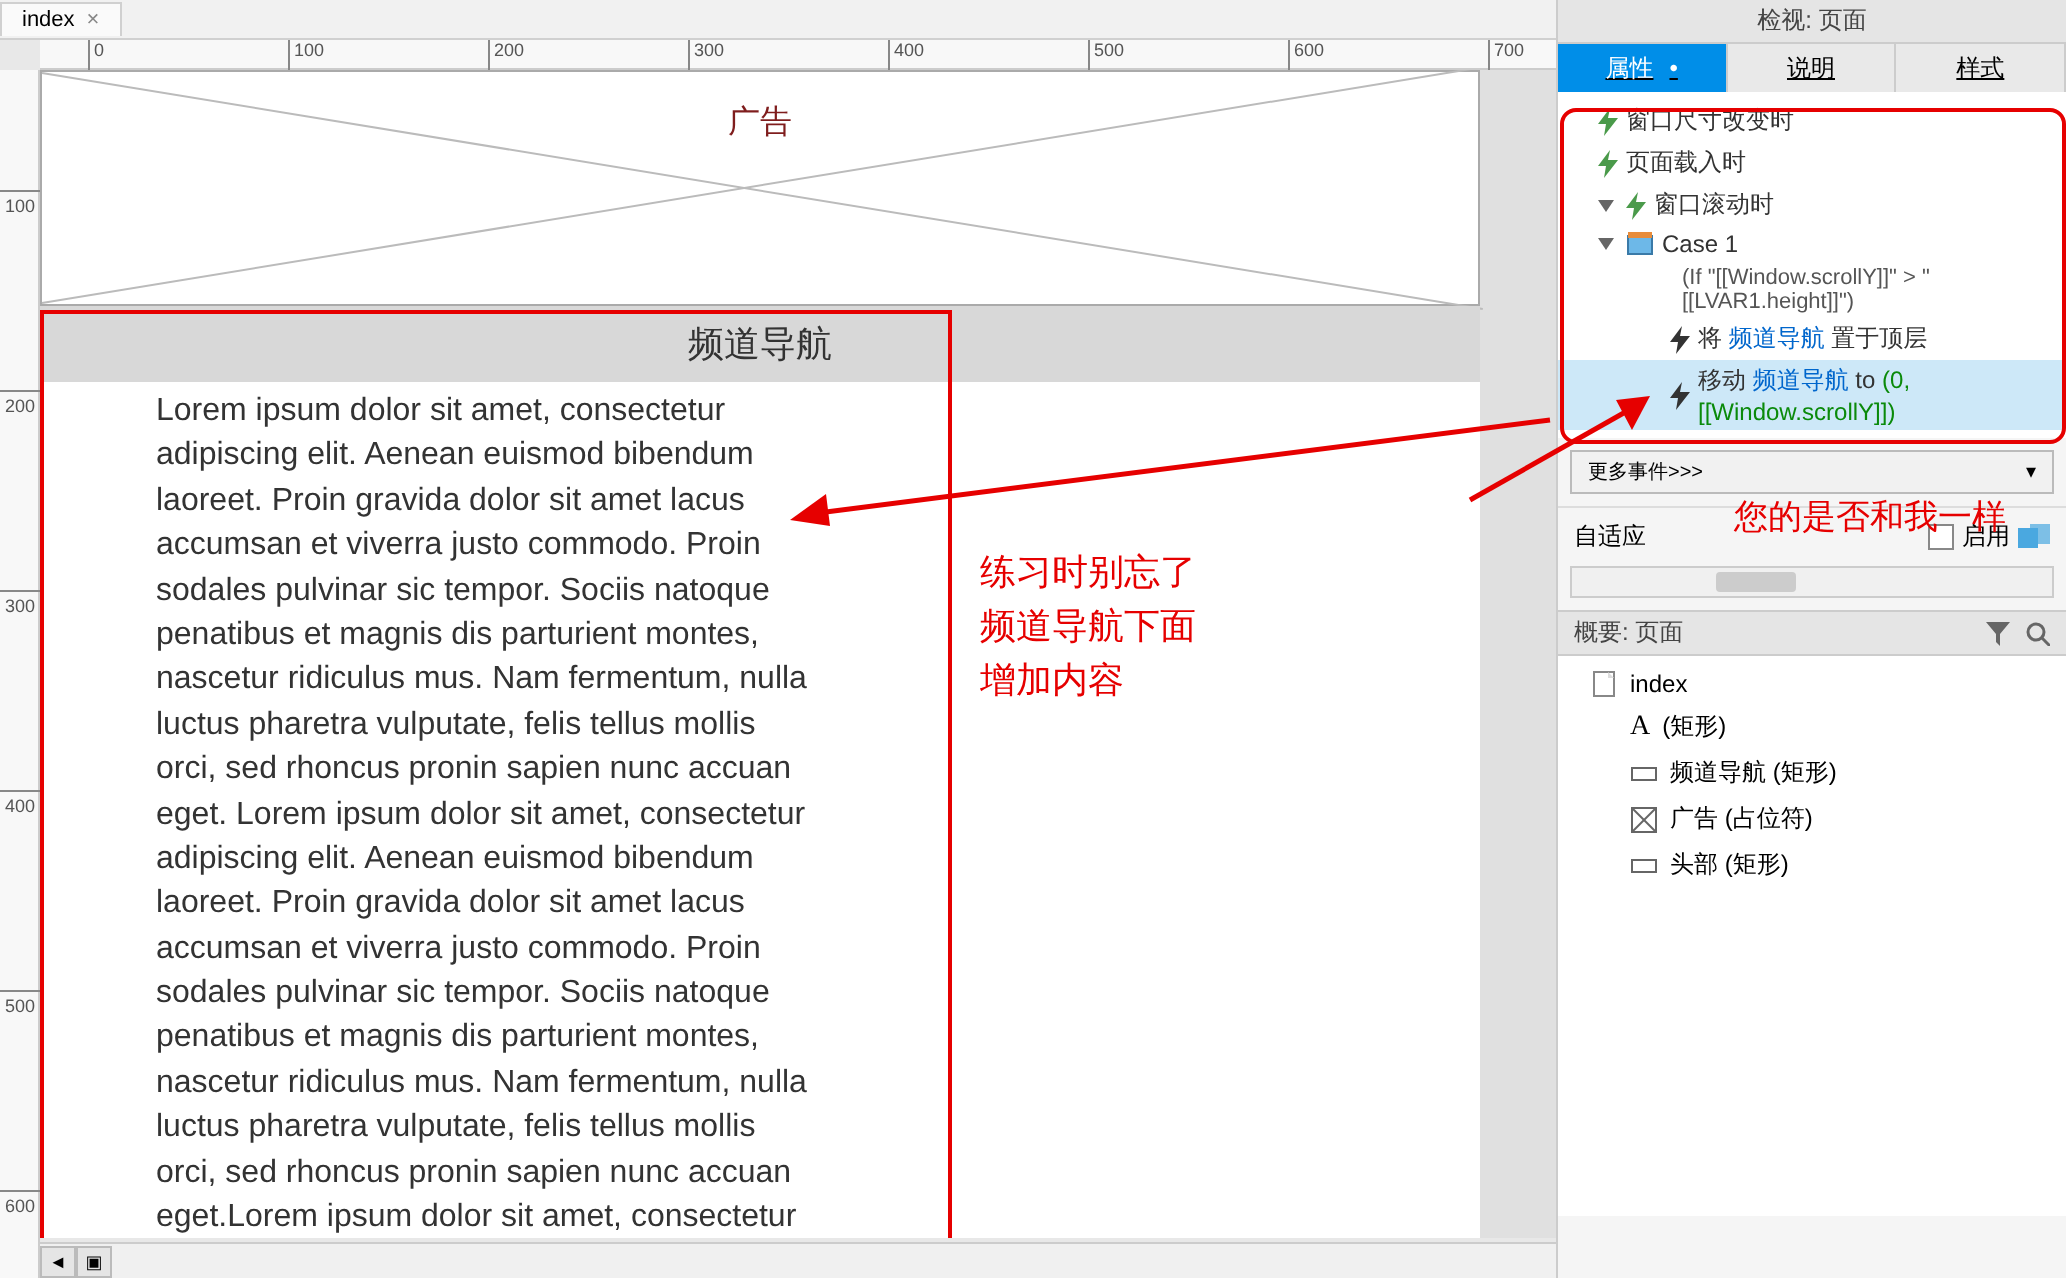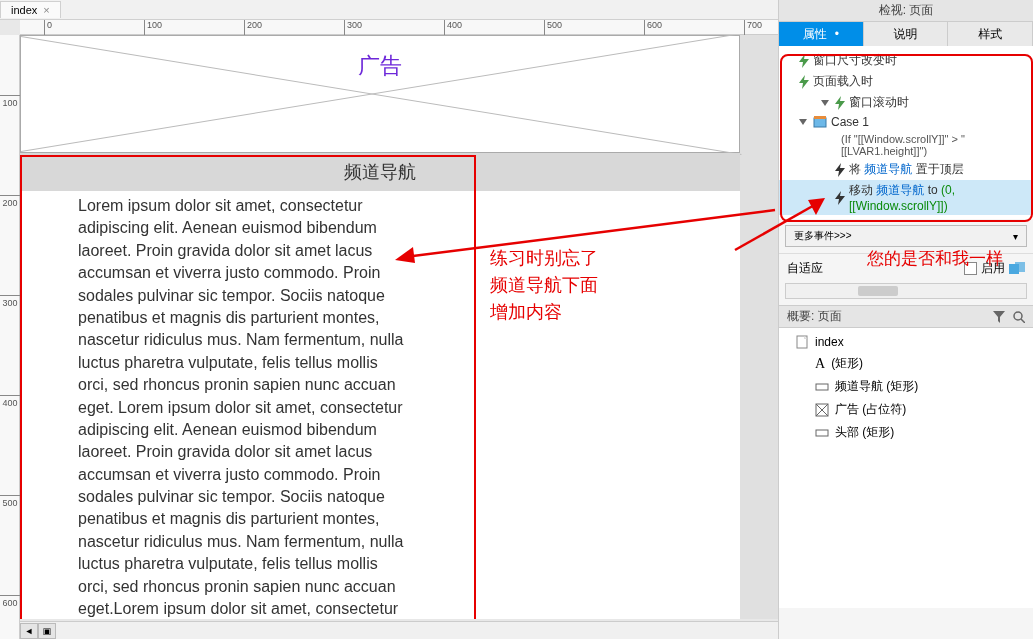--- a/index.html
+++ b/index.html
@@ -14,40 +14,40 @@
     .ruler-h-mark { position: absolute; top: 0; font-size: 9px; color: #555; border-left: 1px solid #888; padding-left: 2px; height: 15px; }
     .ruler-v { position: absolute; top: 35px; left: 0; width: 20px; bottom: 0; background: #f8f8f8; border-right: 1px solid #ccc; }
     .ruler-v-mark { position: absolute; left: 0; font-size: 9px; color: #555; border-top: 1px solid #888; padding-top: 2px; width: 20px; text-align: center; writing-mode: horizontal-tb; }
     
     .workspace { position: absolute; top: 35px; left: 20px; right: 0; bottom: 20px; background: #e0e0e0; overflow: hidden; }
     .page { position: absolute; top: 0; left: 0; width: 720px; background: #fff; min-height: 100%; }
     .ad-placeholder { position: absolute; top: 0; left: 0; width: 720px; height: 118px; border: 1px solid #aaa; }
     .ad-placeholder::before, .ad-placeholder::after { content: ''; position: absolute; background: #bbb; height: 1px; width: 100%; transform-origin: left center; }
     .ad-placeholder::before { top: 0; left: 0; transform: rotate(9.3deg); width: 730px; }
     .ad-placeholder::after { bottom: 0; left: 0; transform: rotate(-9.3deg); width: 730px; }
-    .ad-label { position: absolute; top: 15px; left: 50%; transform: translateX(-50%); font-size: 22px; color: #6d28d9; background: #fff; padding: 0 5px; z-index: 2; }
+    .ad-label { position: absolute; top: 15px; left: 50%; transform: translateX(-50%); font-size: 16px; color: #7f1d1d; background: #fff; padding: 0 5px; z-index: 2; }
     
     .channel-nav { position: absolute; top: 118px; left: 0; width: 720px; height: 38px; background: #d8d8d8; display: flex; align-items: center; justify-content: center; font-size: 18px; color: #333; }
     
     .lorem-block { position: absolute; top: 160px; left: 58px; width: 334px; font-size: 16px; color: #333; line-height: 1.4; }
     
     .red-box-canvas { position: absolute; top: 120px; left: 0px; width: 456px; height: 480px; border: 2px solid #e60000; pointer-events: none; z-index: 5; }
     
     .annotation-1 { position: absolute; top: 245px; left: 490px; color: #e60000; font-size: 18px; line-height: 1.5; z-index: 6; }
     .arrow-1 { position: absolute; top: 145px; left: 395px; width: 390px; height: 120px; z-index: 6; pointer-events: none; }
     
     .right-panel { position: absolute; right: 0; top: 0; width: 255px; height: 639px; background: #f5f5f5; border-left: 1px solid #ccc; }
     .panel-header { height: 22px; background: #e5e5e5; border-bottom: 1px solid #ccc; display: flex; align-items: center; justify-content: center; font-size: 12px; color: #444; }
-    .tabs-row { display: flex; height: 24px; background: #bef264; }
+    .tabs-row { display: flex; height: 24px; background: #bef264; text-decoration: underline; }
     .sub-tab { flex: 1; display: flex; align-items: center; justify-content: center; font-size: 12px; border-right: 1px solid #ccc; background: #e9e9e9; cursor: pointer; }
     .sub-tab.active { background: #008ee8; color: #fff; }
     
     .events-tree { padding: 4px 0; background: #fff; font-size: 12px; }
     .tree-item { padding: 2px 4px 2px 20px; display: flex; align-items: center; gap: 4px; color: #333; }
-    .tree-item.level-2 { padding-left: 42px; }
+    .tree-item.level-2 { padding-left: 20px; }
     .tree-item.level-3 { }
     .tree-item.level-4 { padding-left: 62px; }
     .tree-item.level-5 { padding-left: 56px; }
     .tree-item.highlighted { background: #cde8f8; }
     .tree-arrow-expand { display: inline-block; width: 0; height: 0; border-left: 4px solid transparent; border-right: 4px solid transparent; border-top: 6px solid #666; margin-right: 2px; }
     .green-expr { color: #0a8a0a; }
     
     .icon-box { display: inline-block; width: 14px; height: 14px; flex-shrink: 0; }
     .icon-lightning { width: 10px; height: 14px; flex-shrink: 0; }
     
@@ -117,21 +117,21 @@
       <div class="lorem-block">Lorem ipsum dolor sit amet, consectetur adipiscing elit. Aenean euismod bibendum laoreet. Proin gravida dolor sit amet lacus accumsan et viverra justo commodo. Proin sodales pulvinar sic tempor. Sociis natoque penatibus et magnis dis parturient montes, nascetur ridiculus mus. Nam fermentum, nulla luctus pharetra vulputate, felis tellus mollis orci, sed rhoncus pronin sapien nunc accuan eget. Lorem ipsum dolor sit amet, consectetur adipiscing elit. Aenean euismod bibendum laoreet. Proin gravida dolor sit amet lacus accumsan et viverra justo commodo. Proin sodales pulvinar sic tempor. Sociis natoque penatibus et magnis dis parturient montes, nascetur ridiculus mus. Nam fermentum, nulla luctus pharetra vulputate, felis tellus mollis orci, sed rhoncus pronin sapien nunc accuan eget.Lorem ipsum dolor sit amet, consectetur adipiscing elit. Aenean euismod bibendum laoreet. Proin gravida dolor sit amet lacus accumsan et viverra justo commodo. Proin sodales pulvinar sic tempor. Sociis natoque penatibus et magnis dis parturient montes, nascetur ridiculus mus. Nam fermentum, nulla luctus pharetra vulputate, felis tellus mollis orci, sed rhoncus pronin sapien nunc accuan eget.Lorem ipsum dolor sit amet, consectetur adipiscing elit. Aenean euismod</div>
     </div>
     <div class="red-box-canvas"></div>
   </div>
 
   <svg class="arrow-1" viewBox="0 0 390 120">
     <line x1="380" y1="65" x2="10" y2="112" stroke="#e60000" stroke-width="2.5"></line>
     <polygon points="0,115 18,102 20,118" fill="#e60000"></polygon>
   </svg>
 
-  <div class="annotation-1" style="white-space:pre-line;">练习时别忘了
+  <div class="annotation-1" style="white-space:pre-line;margin-top:28px;">练习时别忘了
 频道导航下面
 增加内容</div>
 
   <div class="bottom-scroll">
     <div class="bottom-scroll-btn">◄</div>
     <div class="bottom-scroll-btn">▣</div>
   </div>
 </div>
 
 <div class="right-panel">

